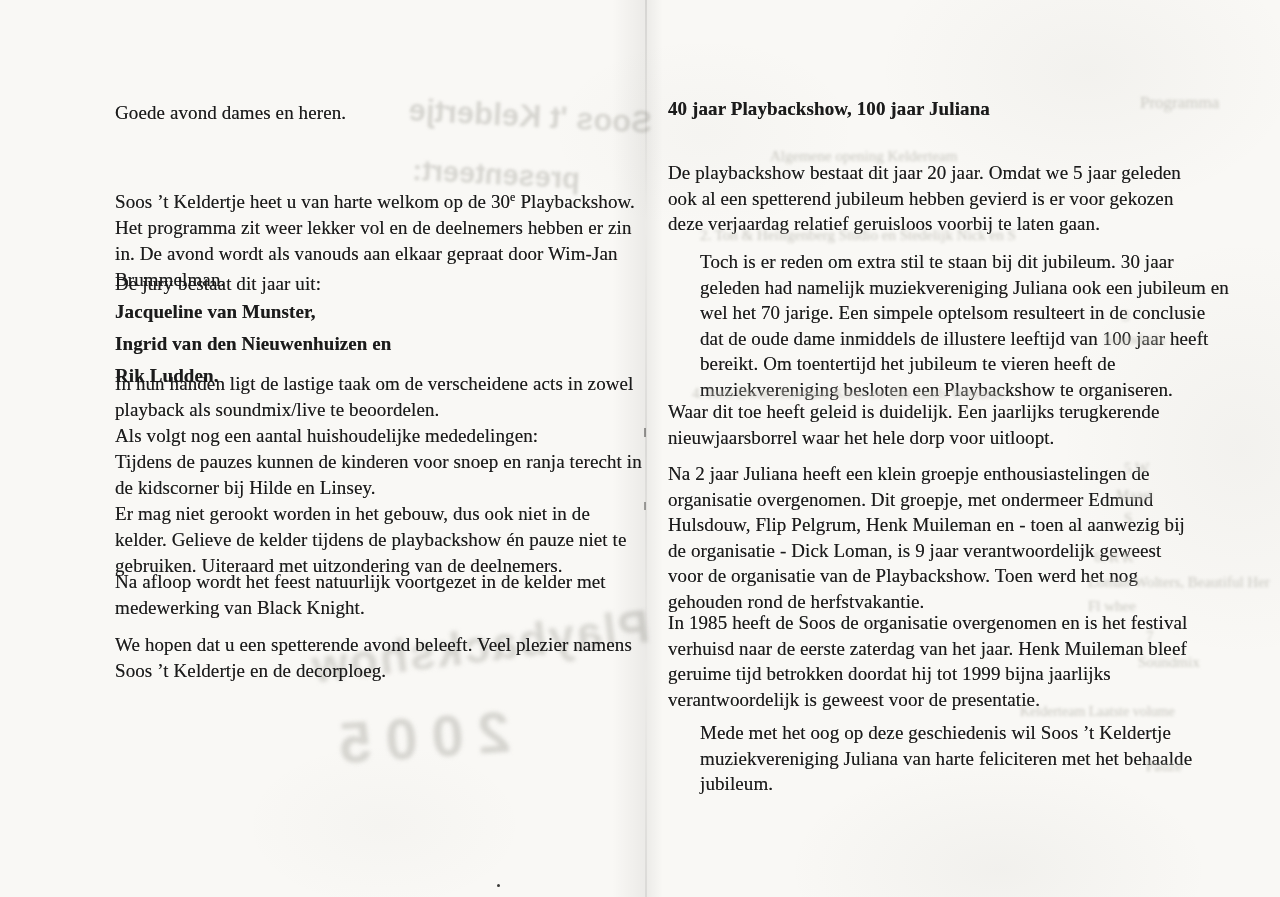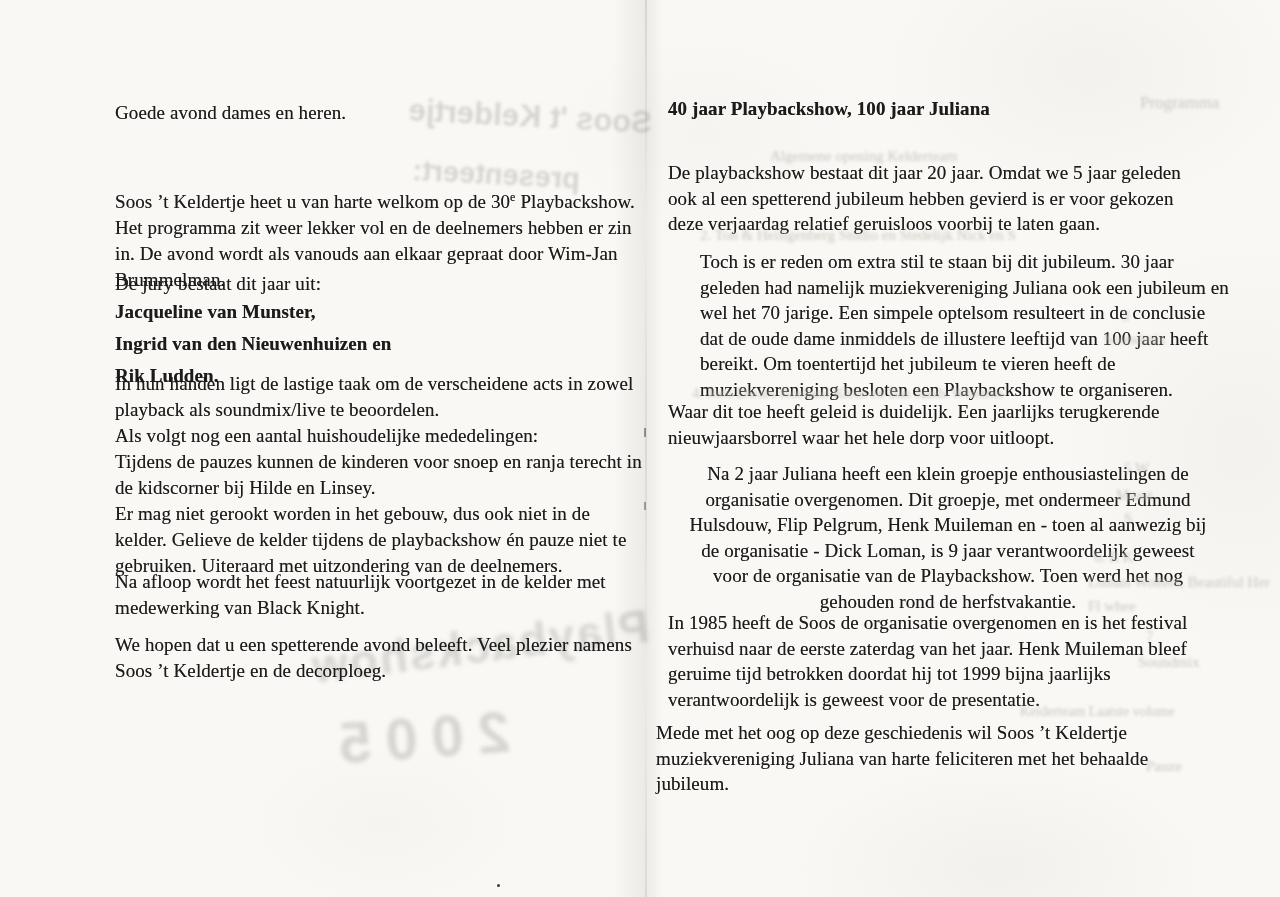--- a/index.html
+++ b/index.html
@@ -98,33 +98,33 @@
     <div class="para rp" style="left:700px;top:249px;width:560px;">Toch is er reden om extra stil te staan bij dit jubileum. 30 jaar
 geleden had namelijk muziekvereniging Juliana ook een jubileum en
 wel het 70 jarige. Een simpele optelsom resulteert in de conclusie
 dat de oude dame inmiddels de illustere leeftijd van 100 jaar heeft
 bereikt. Om toentertijd het jubileum te vieren heeft de
 muziekvereniging besloten een Playbackshow te organiseren.</div>
 
     <div class="para rp" style="left:668px;top:399px;width:560px;">Waar dit toe heeft geleid is duidelijk. Een jaarlijks terugkerende
 nieuwjaarsborrel waar het hele dorp voor uitloopt.</div>
 
-    <div class="para rp" style="left:668px;top:461px;width:560px;text-align:center;">Na 2 jaar Juliana heeft een klein groepje enthousiastelingen de
+    <div class="para rp" style="left:668px;top:461px;width:560px;">Na 2 jaar Juliana heeft een klein groepje enthousiastelingen de
 organisatie overgenomen. Dit groepje, met ondermeer Edmund
 Hulsdouw, Flip Pelgrum, Henk Muileman en -  toen al aanwezig bij
 de organisatie -  Dick Loman, is 9 jaar verantwoordelijk geweest
 voor de organisatie van de Playbackshow. Toen werd het nog
 gehouden rond de herfstvakantie.</div>
 
     <div class="para rp" style="left:668px;top:610px;width:560px;">In 1985 heeft de Soos de organisatie overgenomen en is het festival
 verhuisd naar de eerste zaterdag van het jaar. Henk Muileman bleef
 geruime tijd betrokken doordat hij tot 1999 bijna jaarlijks
 verantwoordelijk is geweest voor de presentatie.</div>
 
-    <div class="para rp" style="left:656px;top:720px;width:560px;">Mede met het oog op deze geschiedenis wil Soos ’t Keldertje
+    <div class="para rp" style="left:700px;top:720px;width:560px;">Mede met het oog op deze geschiedenis wil Soos ’t Keldertje
 muziekvereniging Juliana van harte feliciteren met het behaalde
 jubileum.</div>
   </div>
 
   <div class="speck" style="left:497px;top:884px;width:3px;height:3px;"></div>
   <div class="speck" style="left:644px;top:428px;width:2px;height:9px;border-radius:0;opacity:0.5;"></div>
   <div class="speck" style="left:644px;top:502px;width:2px;height:8px;border-radius:0;opacity:0.45;"></div>
 
 <div class="ghost-frag" style="left: 1140px; top: 93px; font-size: 17px;">Programma</div>
     <div class="ghost-frag" style="left: 770px; top: 148px; font-size: 15px;">Algemene opening   Kelderteam</div>

